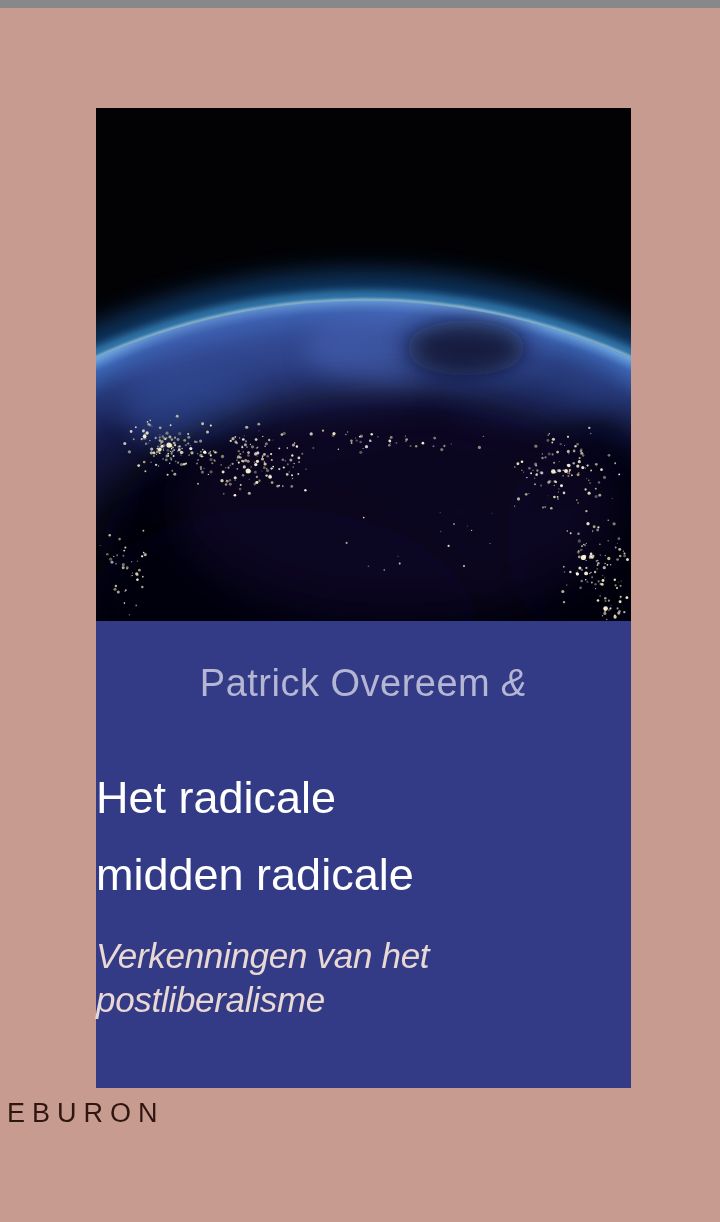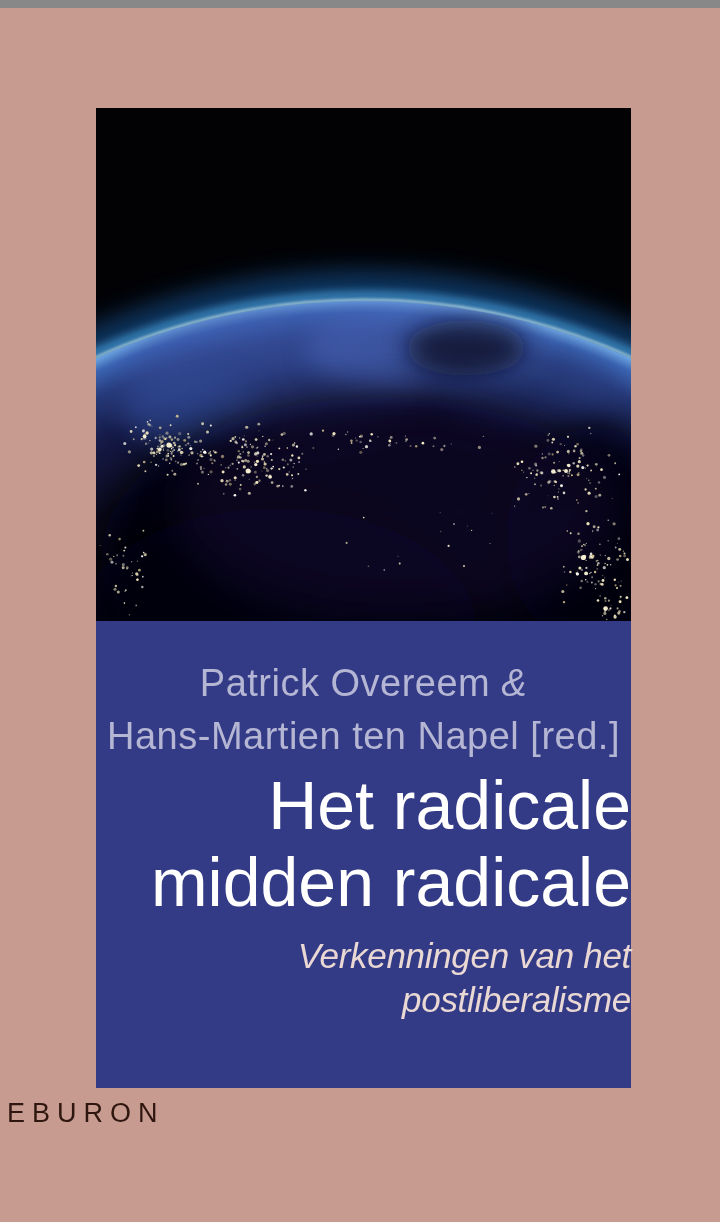--- a/index.html
+++ b/index.html
@@ -26,27 +26,27 @@
     position:absolute; left:0; top:513px; width:535px; height:467px;
     background:var(--panel,#343b86);
   }
   .authors{
     position:absolute; top:36px; left:0; width:100%;
     text-align:center; color:var(--author-text,#b5b6d4);
     font-size:38px; line-height:53px; letter-spacing:0.5px;
   }
   .authors .amp{font-style:italic;}
   .book-title{
-    position:absolute; top:146px; left:0; width:100%;
-    text-align:right; color:var(--title-text,#ffffff);
-    font-size:68px; line-height:77px; font-weight:400;
+    position:absolute; top:138px; left:0; width:100%;
+    text-align:left; color:var(--title-text,#ffffff);
+    font-size:45px; line-height:77px; font-weight:400;
   }
   .book-subtitle{
     position:absolute; top:313px; left:0; width:100%;
-    text-align:right; color:var(--subtitle-text,#e9d8d3);
+    text-align:left; color:var(--subtitle-text,#e9d8d3);
     font-style:italic; font-size:35px; line-height:44px; letter-spacing:-0.3px;
   }
   .publisher{
     position:absolute; top:1090px; left:0; width:100%;
     text-align:left; color:var(--publisher-text,#2f1710);
     font-size:27px; line-height:30px; letter-spacing:7px; padding-left:7px;
   }
 </style>
 </head>
 <body>
@@ -704,21 +704,20 @@
               <circle cx="509.3" cy="490.3" r="1.28" fill="#f6ecc2" opacity="0.66"></circle>
               <circle cx="509.6" cy="500.6" r="2.34" fill="#fff7d8" opacity="0.95"></circle>
             </g>
         </g>
       </svg>
     </div>
 
     <div class="text-panel">
       <div class="authors">
         <div><span>Patrick Overeem</span> <span class="amp">&amp;</span></div>
-        <div>Hans-Martien ten Napel [red.]</div>
       </div>
       <div class="book-title">
         <div>Het radicale</div>
         <div>midden radicale</div>
       </div>
       <div class="book-subtitle">Verkenningen van het postliberalisme</div>
     </div>
 
   </div>
 

